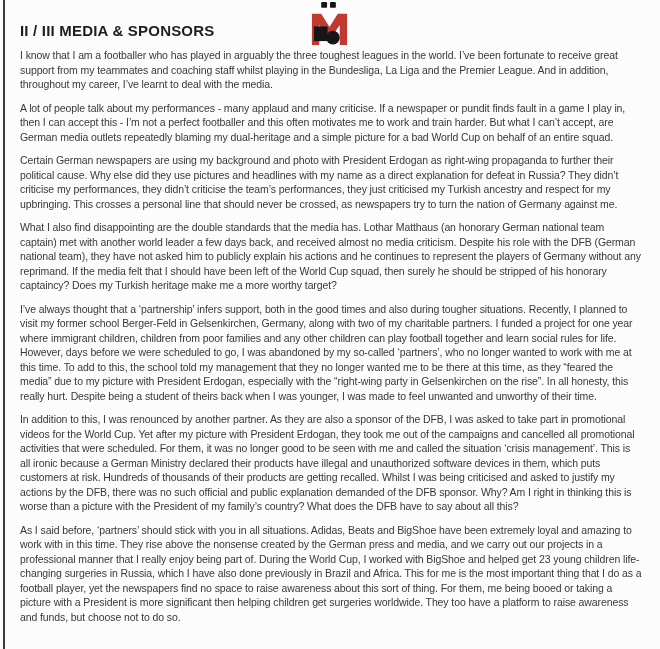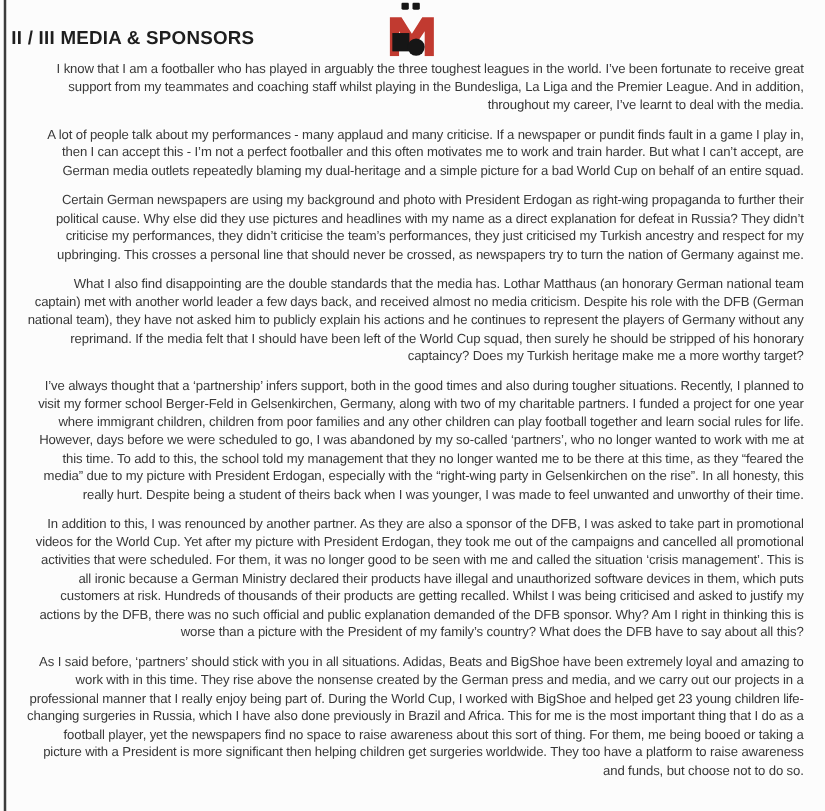--- a/index.html
+++ b/index.html
@@ -26,42 +26,42 @@
   }
   .logo {
     position: absolute;
     left: 311px;
     top: 2px;
     width: 37px;
     height: 43px;
   }
   .title {
     position: absolute;
-    left: 9px;
+    left: 20px;
     top: 22px;
     margin: 0;
     font-size: 15px;
     font-weight: bold;
     letter-spacing: 0.2px;
     color: #1e1e1e;
     white-space: nowrap;
   }
   .body {
     position: absolute;
     left: 20px;
     top: 48px;
     width: 623px;
   }
   .body p {
     margin: 0 0 9px 0;
     font-size: 10.5px;
     line-height: 14.5px;
     letter-spacing: -0.1px;
     color: #383838;
-    text-align: right;
+    text-align: left;
   }
 </style>
 </head>
 <body>
 
 <div class="page">
 
   <div class="edge-line"></div>
 
   <svg class="logo" viewBox="0 0 36 44" xmlns="http://www.w3.org/2000/svg" aria-hidden="true">

